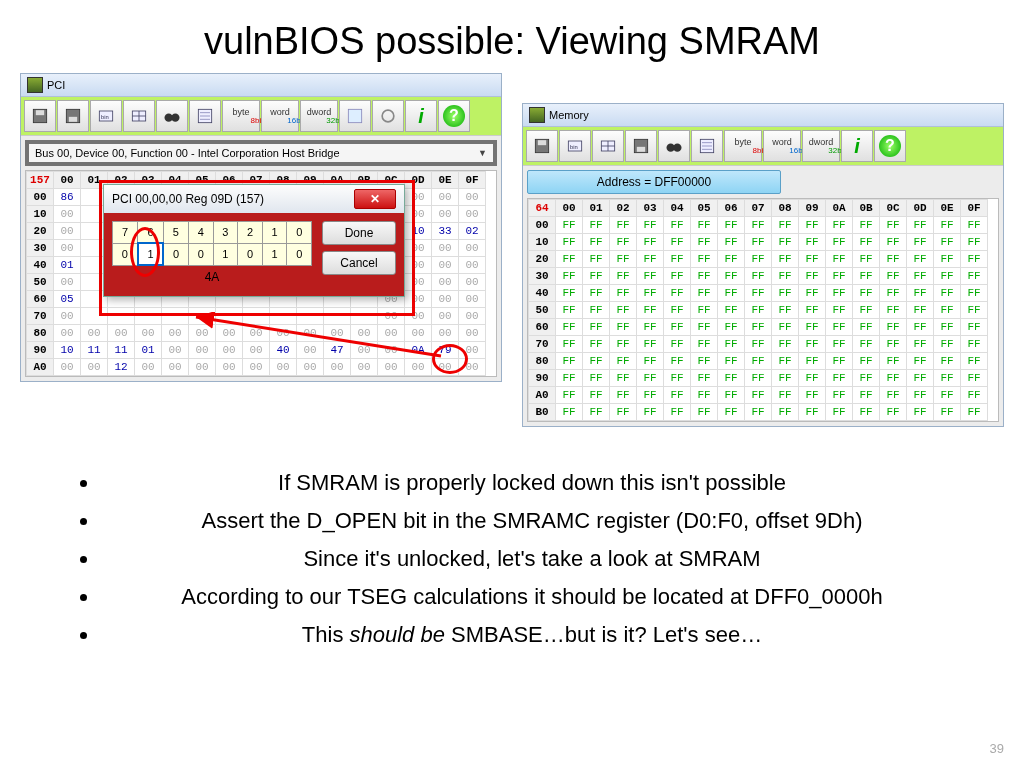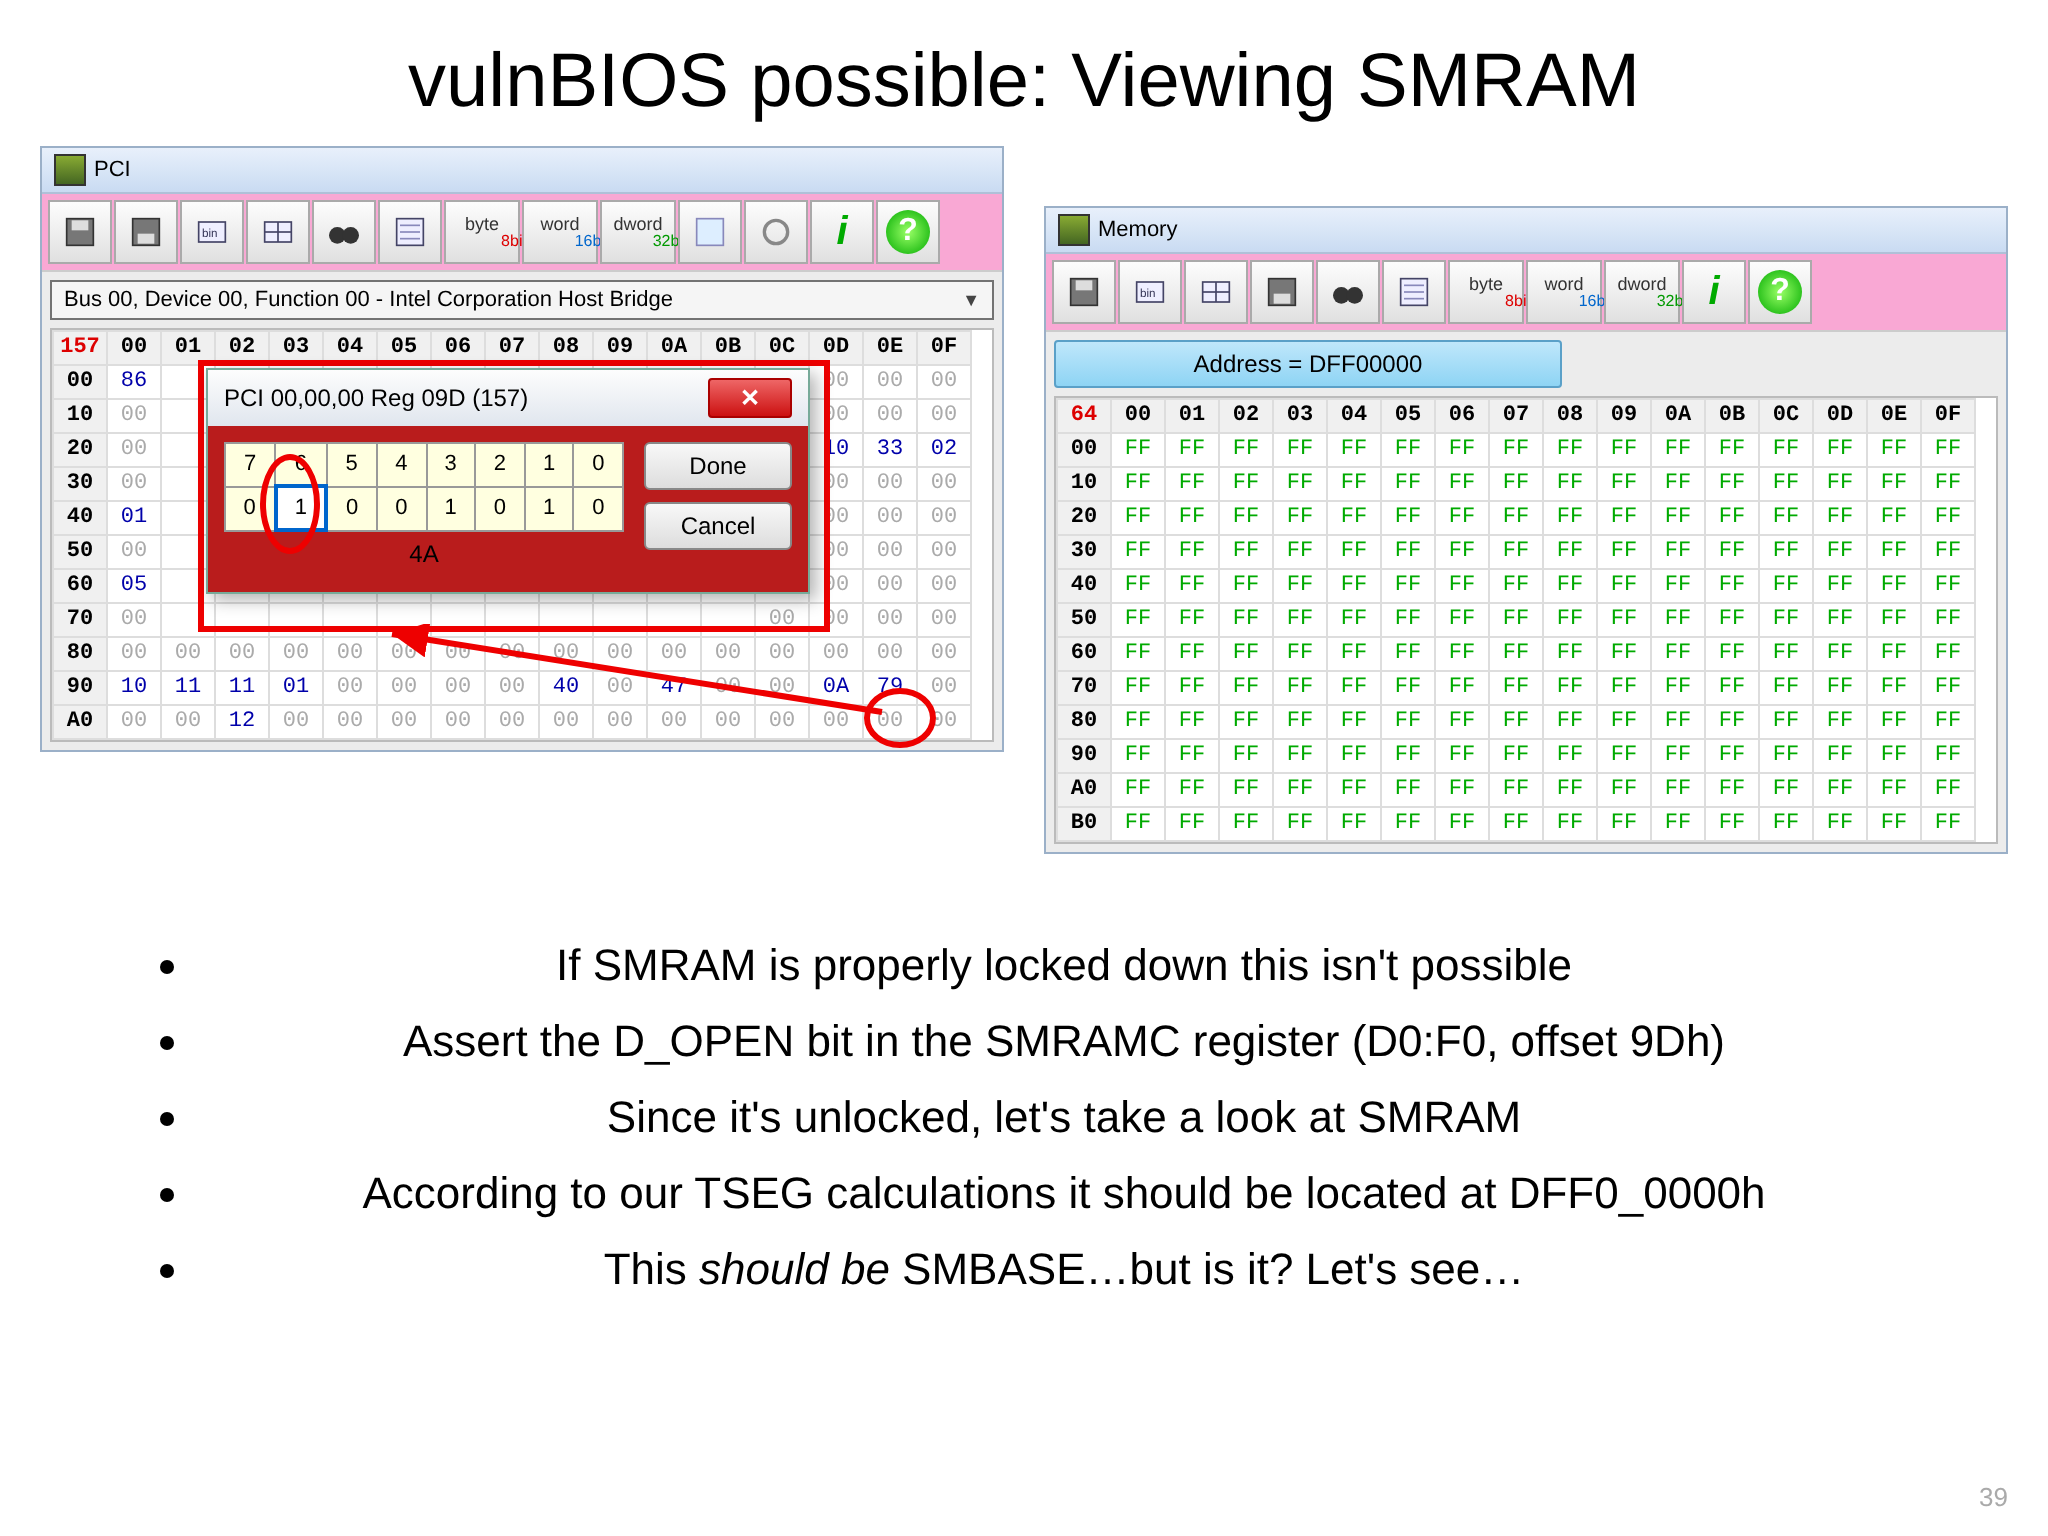--- a/index.html
+++ b/index.html
@@ -44,21 +44,21 @@
   }
   .titlebar .app-icon {
     width: 14px; height: 14px;
     background: linear-gradient(#8a3, #462);
     border: 1px solid #333;
   }
   .toolbar {
     display: flex;
     gap: 1px;
     padding: 3px;
-    background: #f9a8d4;
+    background: #bef264;
     border-bottom: 1px solid #ccc;
     align-items: stretch;
   }
   .tbtn {
     width: 30px; height: 30px;
     border: 1px solid #aaa;
     background: linear-gradient(#fdfdfd, #e0e0e0);
     display: flex; align-items: center; justify-content: center;
     font-size: 8px;
     flex-direction: column;
@@ -73,21 +73,21 @@
     border-radius: 50%;
     background: radial-gradient(#9f6, #0a0);
     color: #fff; font-weight: bold; font-size: 16px;
     display: flex; align-items: center; justify-content: center;
   }
   .info-i { color: #0a0; font-weight: bold; font-size: 20px; font-style: italic; }
   .device-bar {
     margin: 4px;
     padding: 3px 6px;
     background: #f5f5f5;
-    border: 1px solid #737373;
+    border: 4px solid #737373;
     font-size: 11px;
     display: flex;
     justify-content: space-between;
     align-items: center;
   }
   .device-bar .arrow { font-size: 9px; color: #444; }
   .addr-bar {
     margin: 4px;
     padding: 4px 6px;
     background: linear-gradient(#bfe7fb, #8ed4f4);

